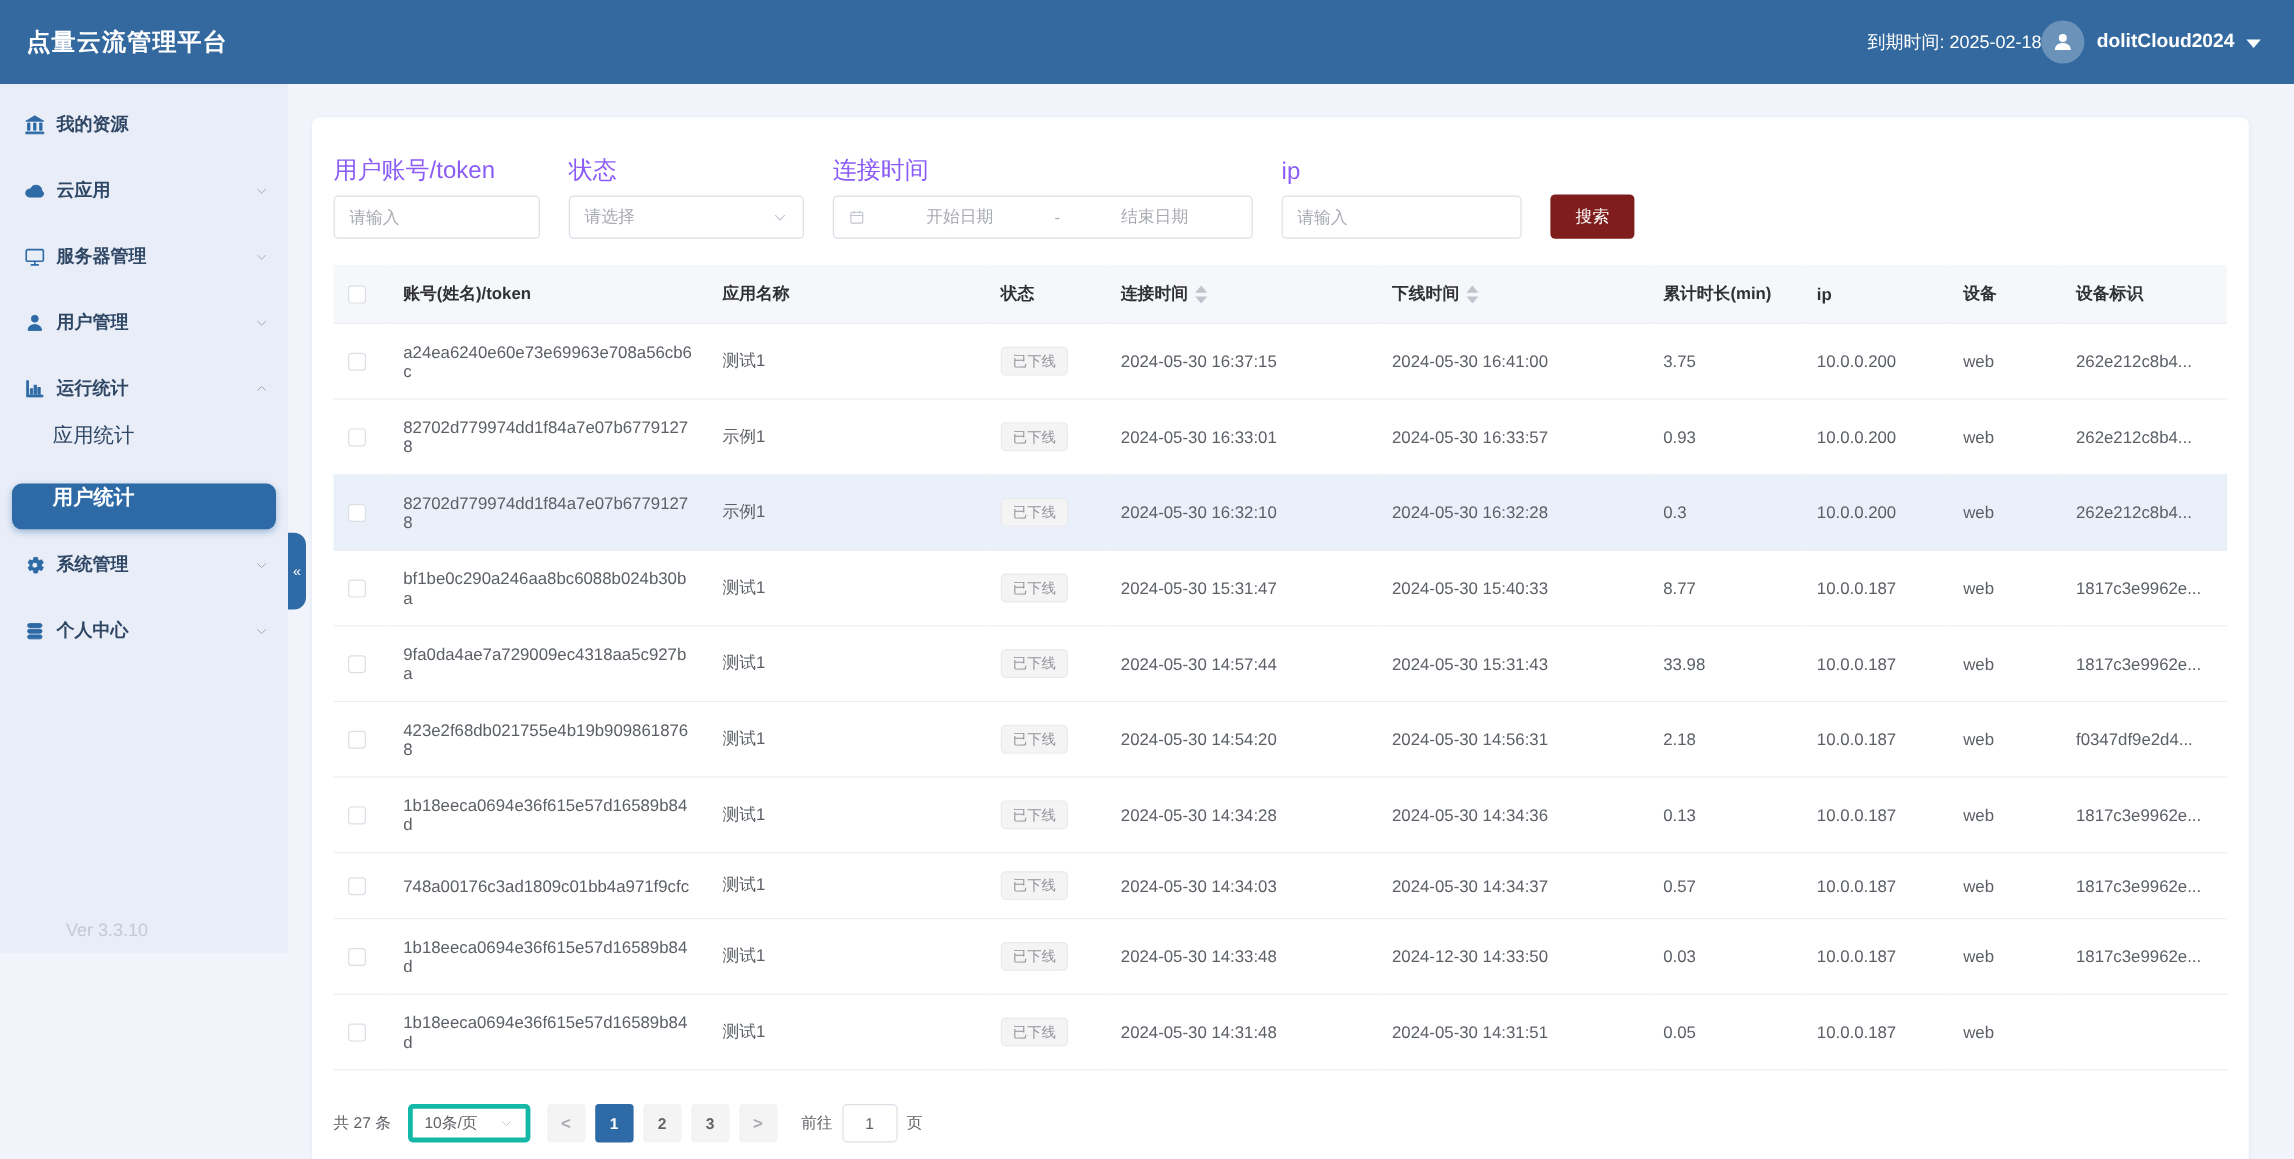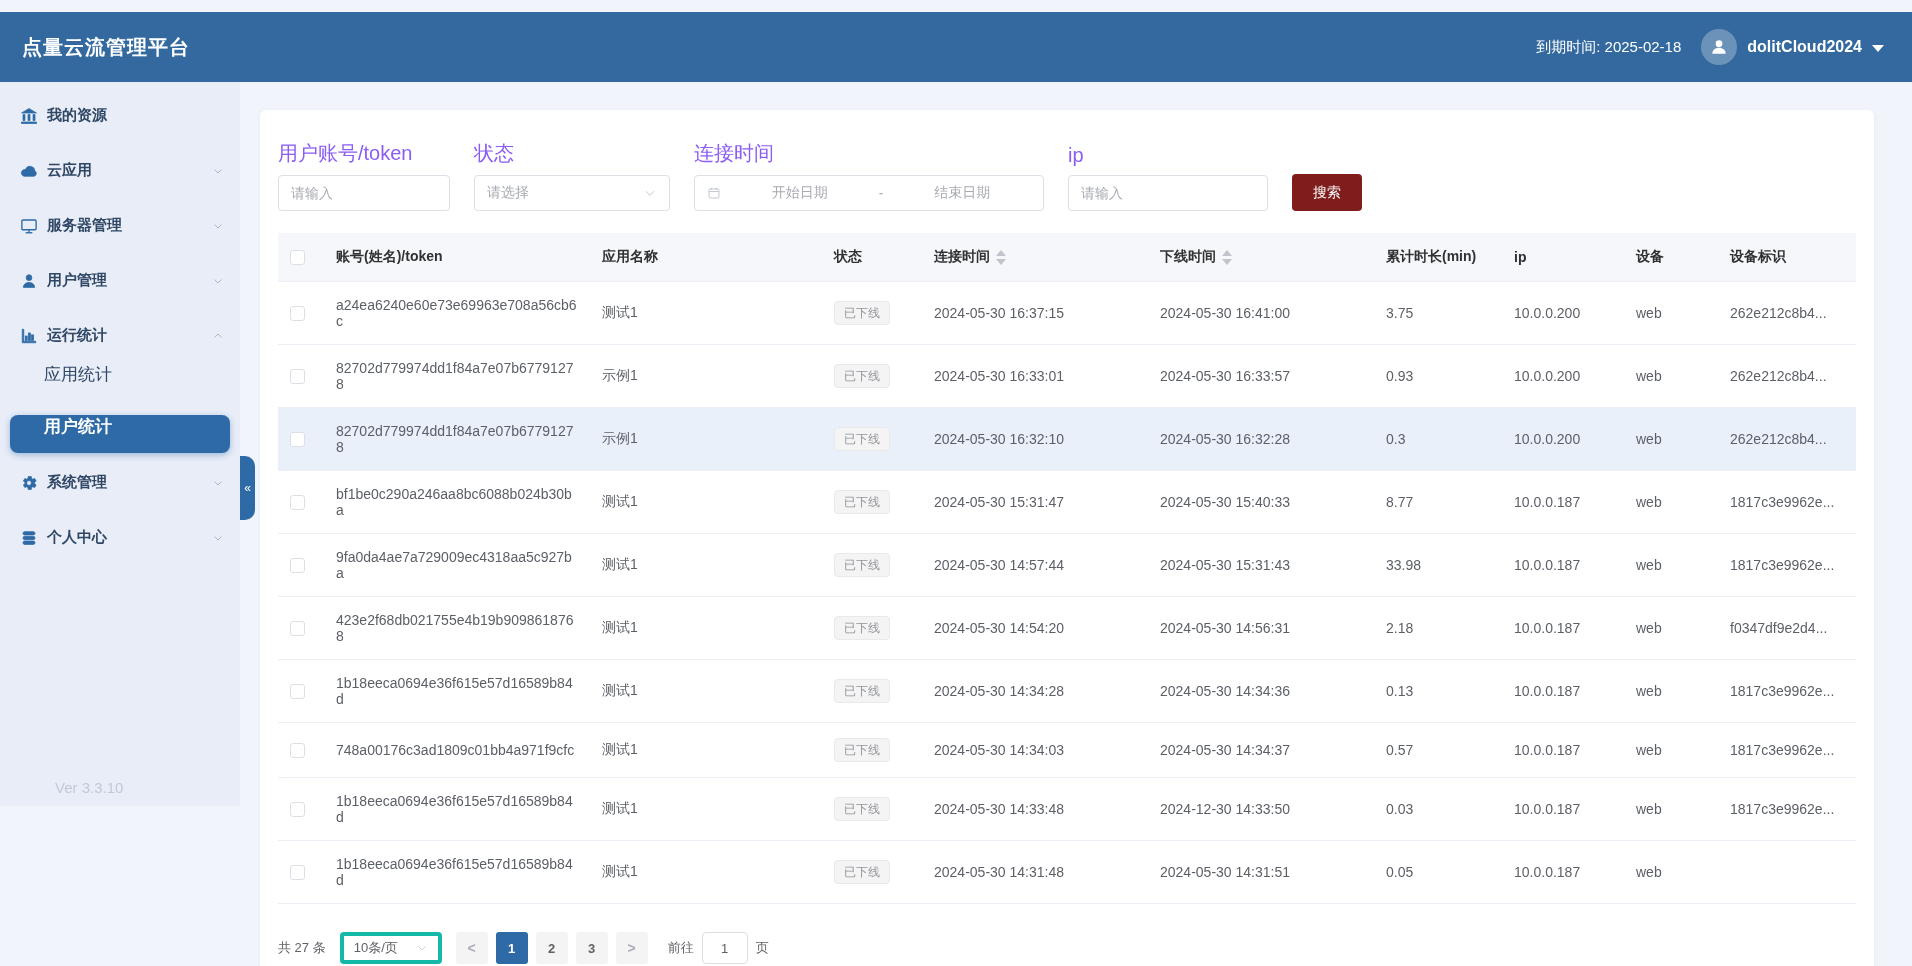--- a/index.html
+++ b/index.html
@@ -1,24 +1,24 @@
 <!DOCTYPE html>
 <html><head>
 <meta charset="utf-8">
 <style>
   * { margin:0; padding:0; box-sizing:border-box; }
   html,body { width:1912px; height:966px; overflow:hidden; }
   body { font-family:"Liberation Sans","DejaVu Sans",sans-serif; background:#f1f4fb; color:#303133; }
-  .screen { position:relative; width:1912px; height:794px;margin-top:12px; }
+  .screen { position:relative; width:1912px; height:794px; }
 
   
   .topbar { position:absolute; top:0; left:0; right:0; height:70px; background:#33699f;
             display:flex; align-items:center; justify-content:space-between; padding:0 28px 0 22px; z-index:5; }
   .app-title { color:#ffffff; font-size:20px; font-weight:bold; letter-spacing:1px; }
-  .topbar-right { display:flex; align-items:center; gap:20px; }
+  .topbar-right { display:flex; align-items:center; }
   .expiry { color:#ffffff; font-size:15px; }
   .avatar { width:36px; height:36px; border-radius:50%; background:rgba(255,255,255,.28);
             display:flex; align-items:center; justify-content:center; }
   .avatar svg { width:20px; height:20px; fill:#ffffff; }
   .user-wrap { display:flex; align-items:center; gap:10px; cursor:pointer; }
   .username { color:#ffffff; font-size:16px; font-weight:bold; }
   .user-caret { width:0; height:0; border-left:6px solid transparent; border-right:6px solid transparent;
                 border-top:7px solid #ffffff; margin-top:2px; }
 
   

